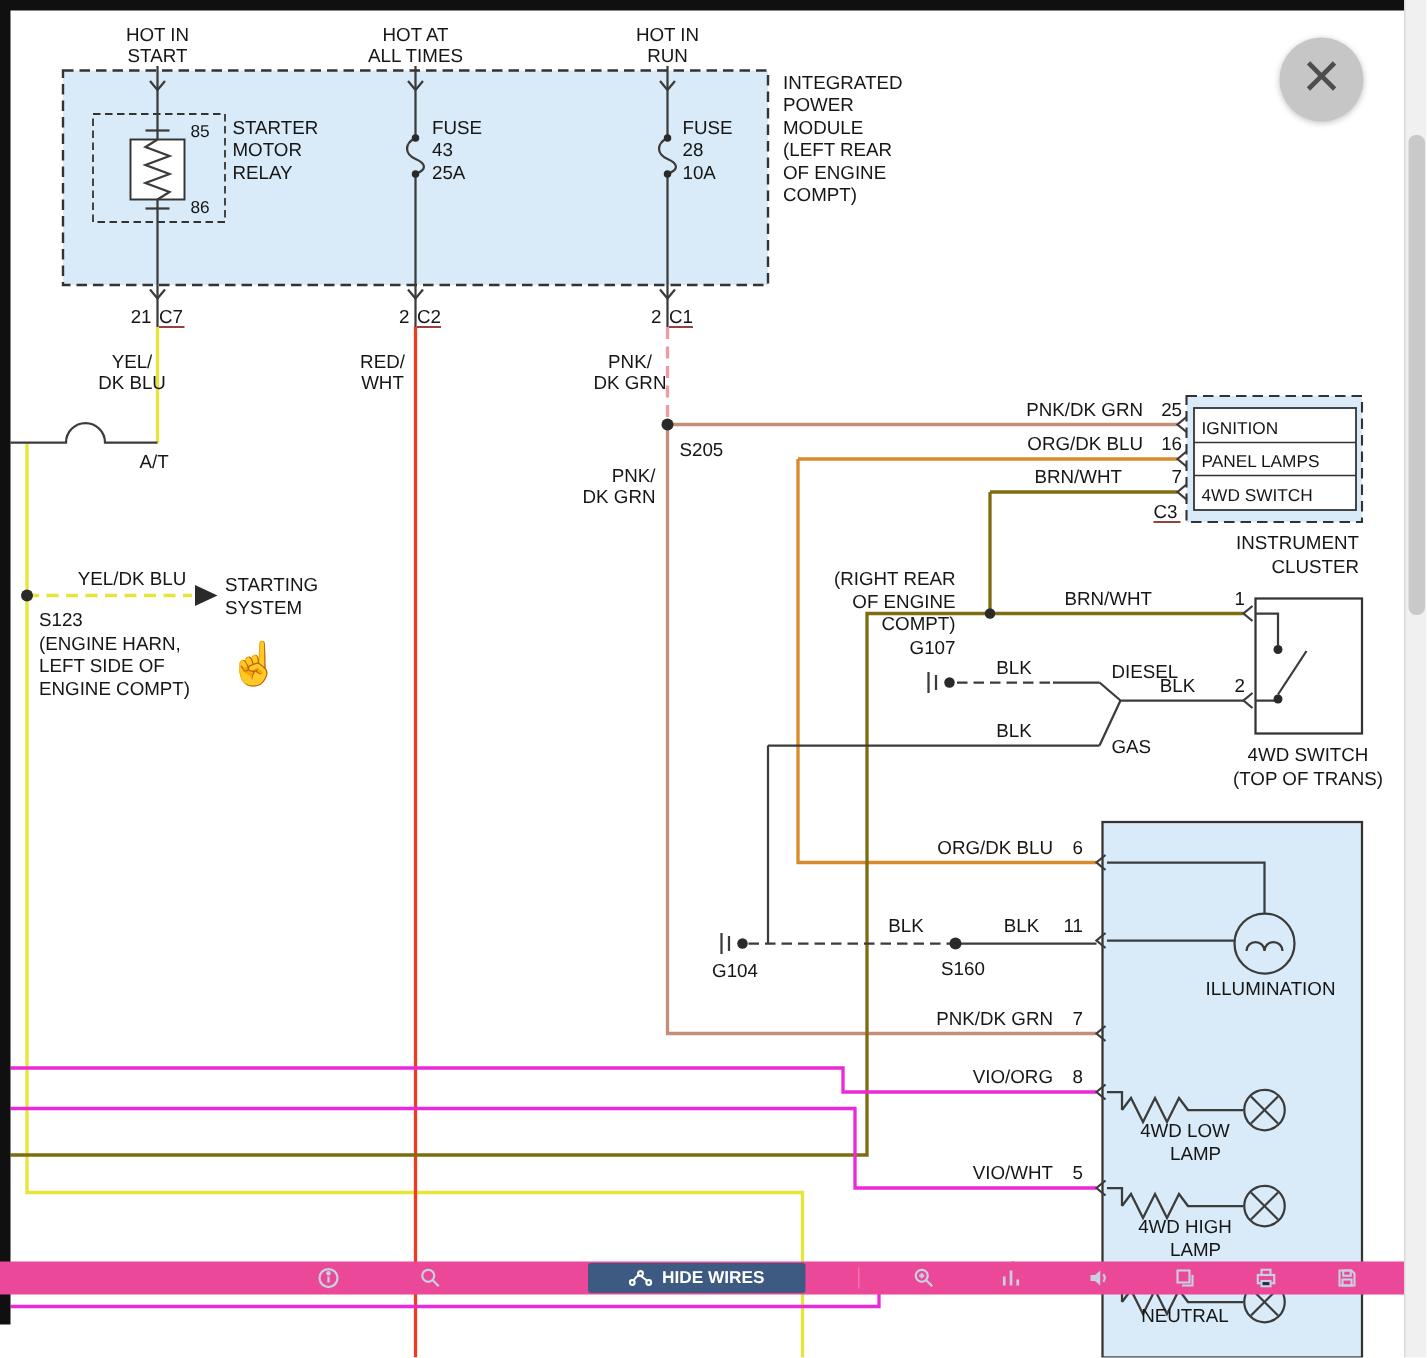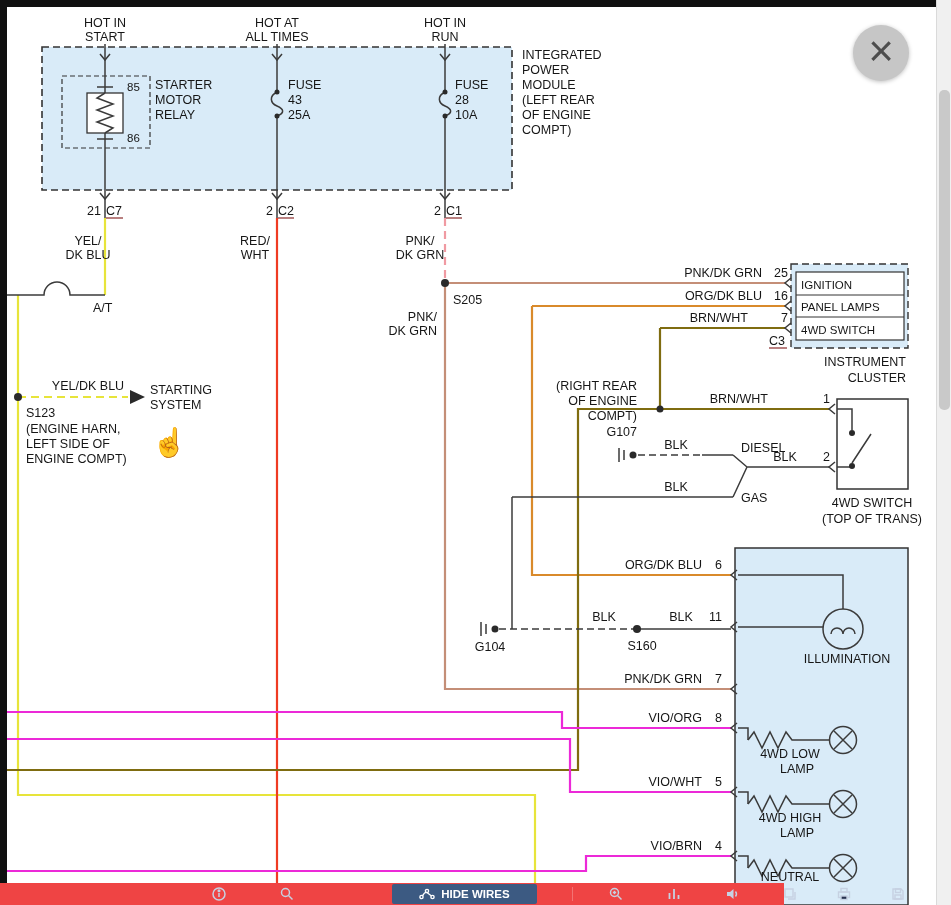--- a/index.html
+++ b/index.html
@@ -14,21 +14,21 @@
   .conn{fill:#8b2c2c}
   .close-btn{position:absolute;left:853px;top:25px;width:56px;height:56px;border-radius:50%;
     background:#c6c6c6;display:flex;align-items:center;justify-content:center;z-index:8;
     cursor:pointer;box-shadow:0 1px 4px rgba(0,0,0,.25)}
   .close-btn span{font-size:44px;line-height:1;color:#4d4d4d;margin-top:-4px}
   .cursor{position:absolute;left:152px;top:426px;font-size:28px;color:#222;z-index:9;
     text-shadow:0 0 2px #fff}
   .scrollbar{position:absolute;left:936px;top:0;width:15px;height:905px;background:#f0f0f0;
     border-left:1px solid #dadada;z-index:7}
   .scroll-thumb{position:absolute;left:2px;top:90px;width:11px;height:320px;background:#c9c9c9;border-radius:5px}
-  .toolbar{position:absolute;left:0;top:883px;width:784px;height:22px;background:#ef4444;z-index:7}
+  .toolbar{position:absolute;left:0;top:841px;width:936px;height:22px;background:#ec4899;z-index:7}
   .tb-icon{position:absolute;top:3px;width:16px;height:16px;display:inline-flex;cursor:pointer}
   .tb-sep{position:absolute;left:572px;top:4px;width:1px;height:14px;background:rgba(255,255,255,.25)}
   .hide-wires{position:absolute;left:392px;top:1px;width:145px;height:20px;background:#3c5a82;
     border:none;border-radius:2px;color:#fff;font-weight:bold;font-size:11.5px;
     font-family:"Liberation Sans",sans-serif;display:flex;align-items:center;justify-content:center;gap:6px;cursor:pointer}
 </style>
 </head>
 <body>
 
 <svg class="diagram" width="951" height="905" viewBox="0 0 951 905">

